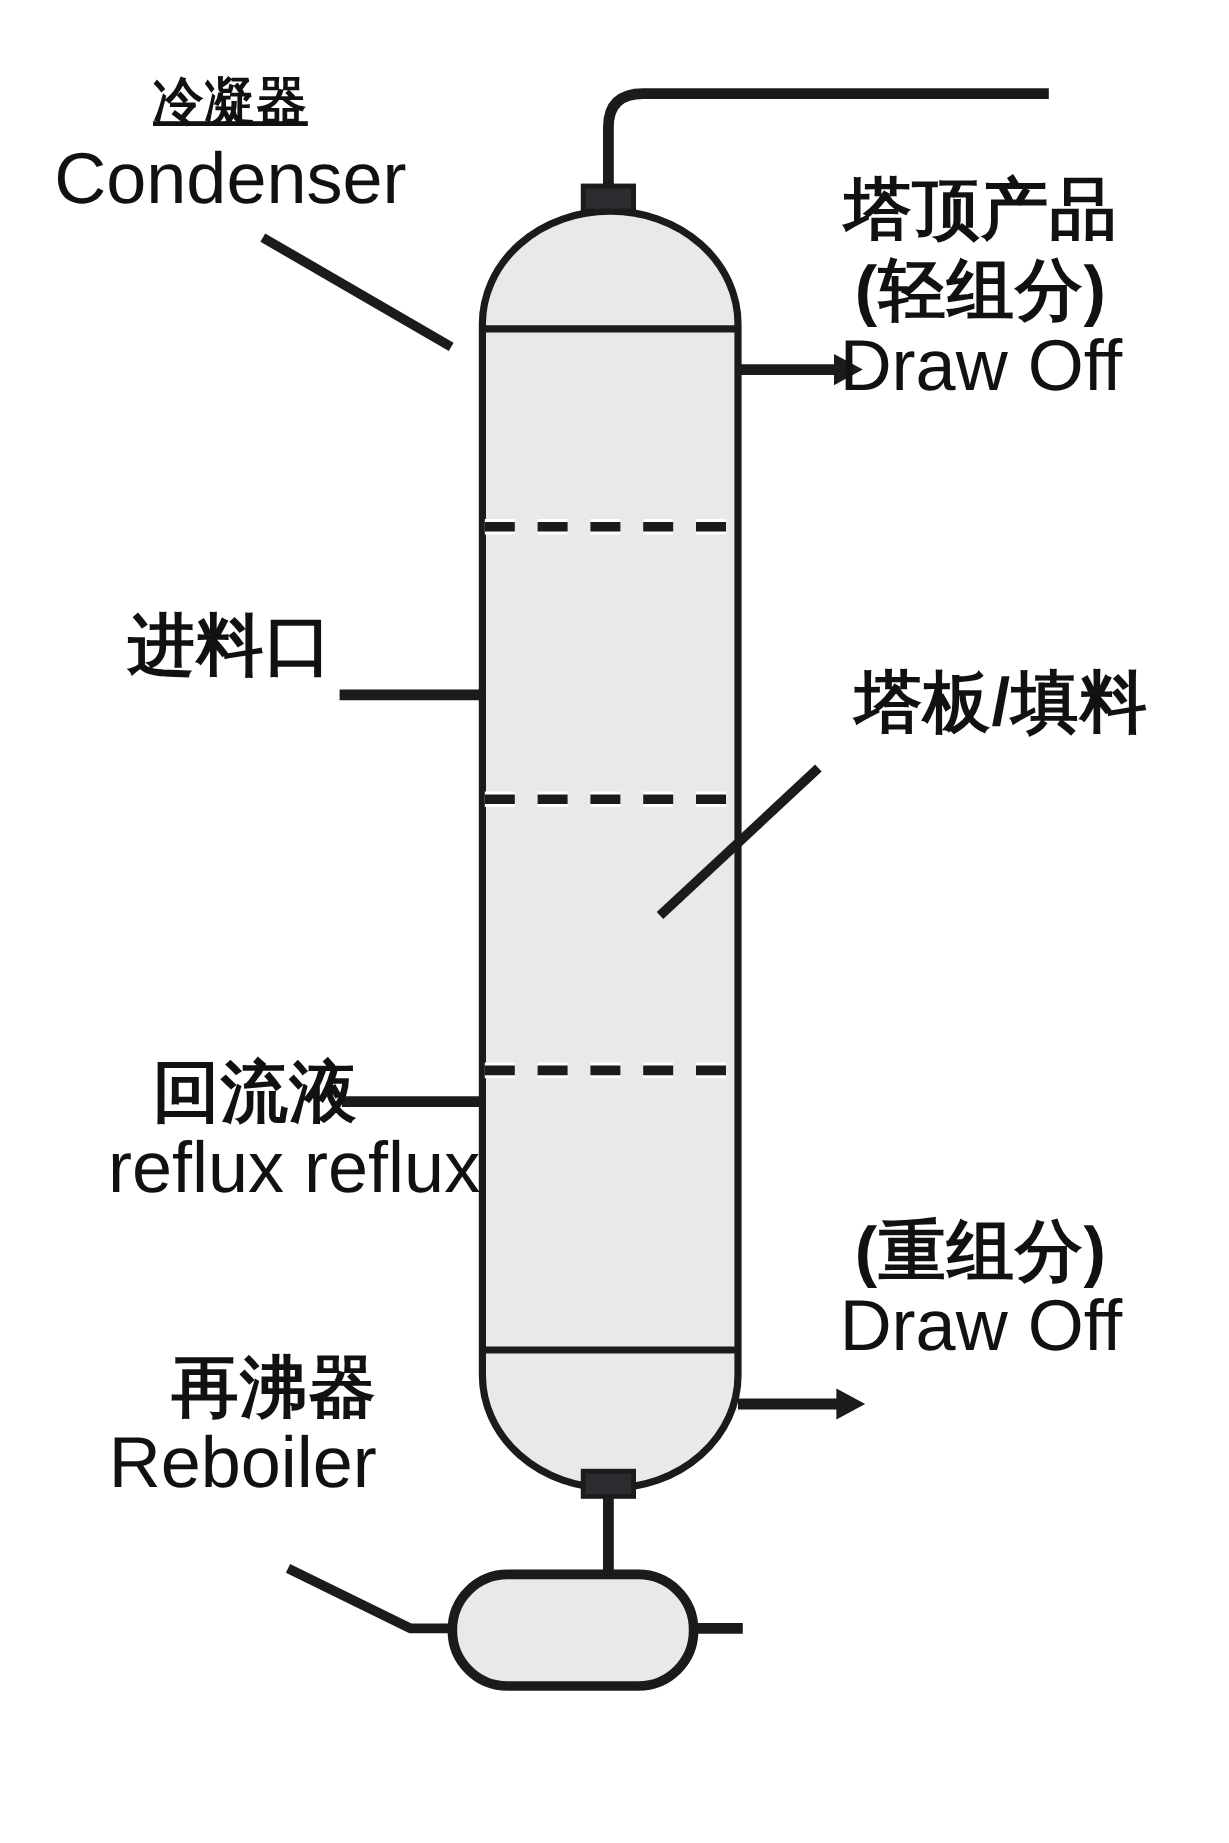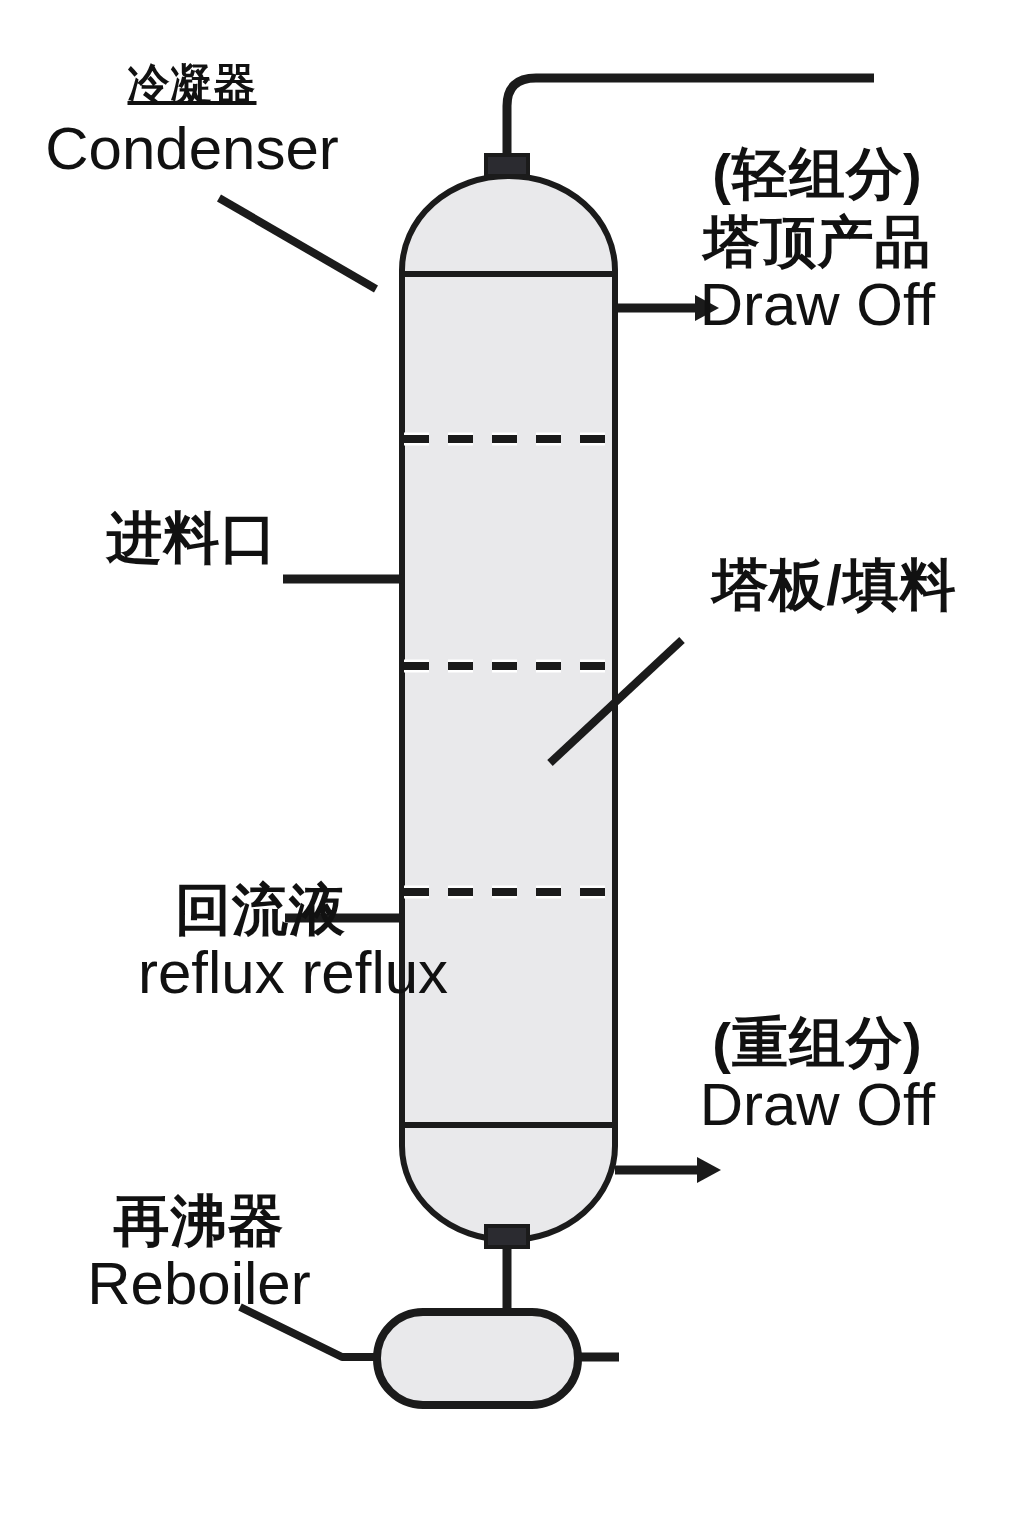--- a/index.html
+++ b/index.html
@@ -74,39 +74,39 @@
     <polygon points="721,1170 697,1157 697,1183" fill="var(--outline)"></polygon>
   </g>
 </svg>
 
 <div class="label" style="left:42px;top:48px;width:300px;">
   <div class="zh big">冷凝器</div>
   <div class="en">Condenser</div>
 </div>
 
 <div class="label" style="left:695px;top:140px;width:245px;">
+  <div class="zh">塔顶产品</div>
   <div class="zh">(轻组分)</div>
-  <div class="zh">塔顶产品</div>
   <div class="en">Draw Off</div>
 </div>
 
 <div class="label" style="left:82px;top:504px;width:220px;">
   <div class="zh">进料口</div>
 </div>
 
 <div class="label" style="left:682px;top:535px;width:305px;margin-top:16px;">
   <div class="zh">塔板/填料</div>
 </div>
 
-<div class="label" style="left:90px;top:876px;width:245px;margin-left:48px;">
+<div class="label" style="left:90px;top:876px;width:245px;">
   <div class="zh">回流液</div>
   <div class="en">reflux reflux</div>
 </div>
 
 <div class="label" style="left:695px;top:1010px;width:245px;">
   <div class="zh" style="line-height:66px;">(重组分)</div>
   <div class="en">Draw Off</div>
 </div>
 
-<div class="label" style="left:84px;top:1187px;width:230px;">
+<div class="label" style="left:84px;top:1122px;width:230px;text-align:right;">
   <div class="zh">再沸器</div>
   <div class="en">Reboiler</div>
 </div>
 
 </body></html>

